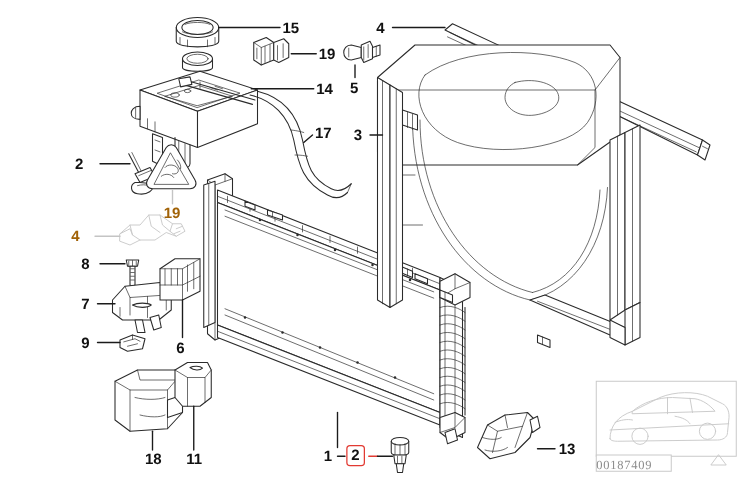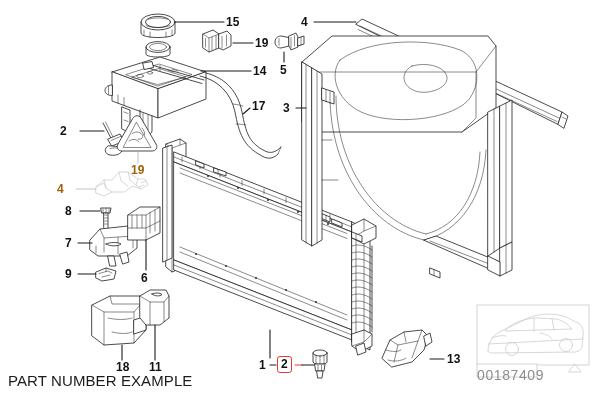--- a/index.html
+++ b/index.html
@@ -25,22 +25,22 @@
     padding:1px 3px 2px 3px;
     background:#ffffff;
   }
   #bottom-label{
     position:absolute;left:8px;top:372px;
     font-size:15px;color:#1b1b1b;letter-spacing:.1px;
     font-family:"Liberation Sans",sans-serif;
   }
   #diagram-id{
     position:absolute;left:477px;top:367px;
-    font-size:14px;color:#8d8d8d;letter-spacing:.6px;
-    font-family:Liberation Sans, sans-serif;
+    font-size:10px;color:#8d8d8d;letter-spacing:.6px;
+    font-family:Liberation Serif, serif;
   }
 </style>
 </head>
 <body>
 
 <div id="stage">
 
   <svg width="600" height="400" viewBox="0 0 600 400">
     <defs>
       <style>
@@ -416,15 +416,14 @@
   <div class="callout" style="left:149px;top:361px;">11</div>
   <div class="callout" style="left:259px;top:359px;">1</div>
   <div class="callout hl" style="left:277px;top:356px;">2</div>
   <div class="callout" style="left:447px;top:353px;">13</div>
   <div class="callout" style="left:301px;top:16px;">4</div>
   <div class="callout" style="left:280px;top:64px;">5</div>
   <div class="callout" style="left:283px;top:102px;">3</div>
 
   <div id="diagram-id">00187409</div>
 
-  <div id="bottom-label">PART NUMBER EXAMPLE</div>
 
 </div>
 
 </body></html>

